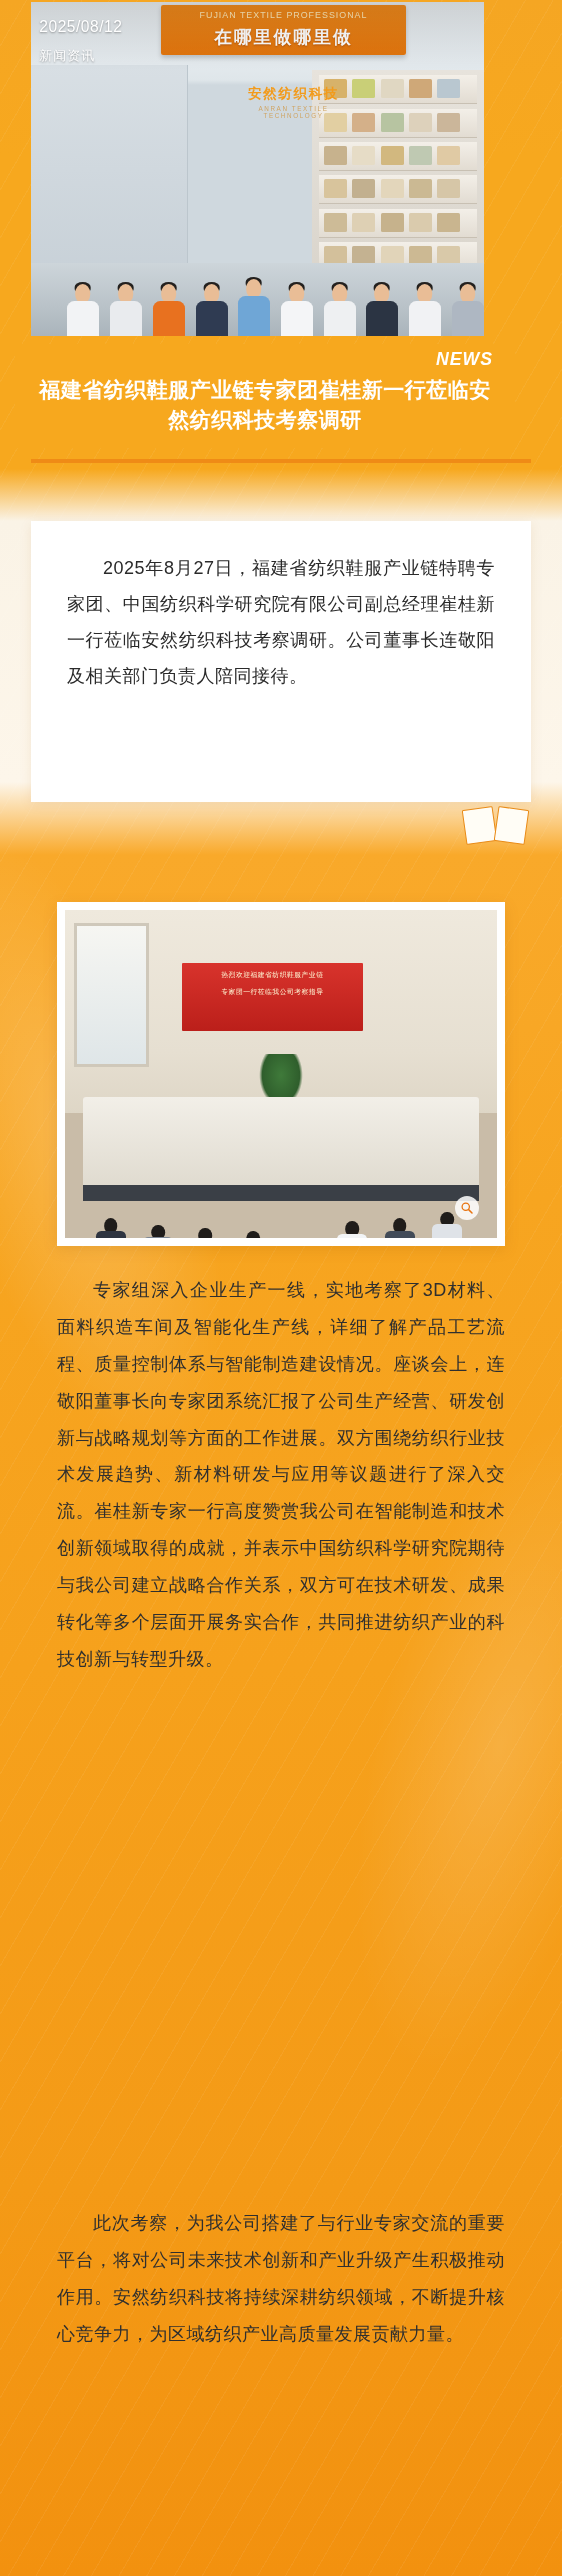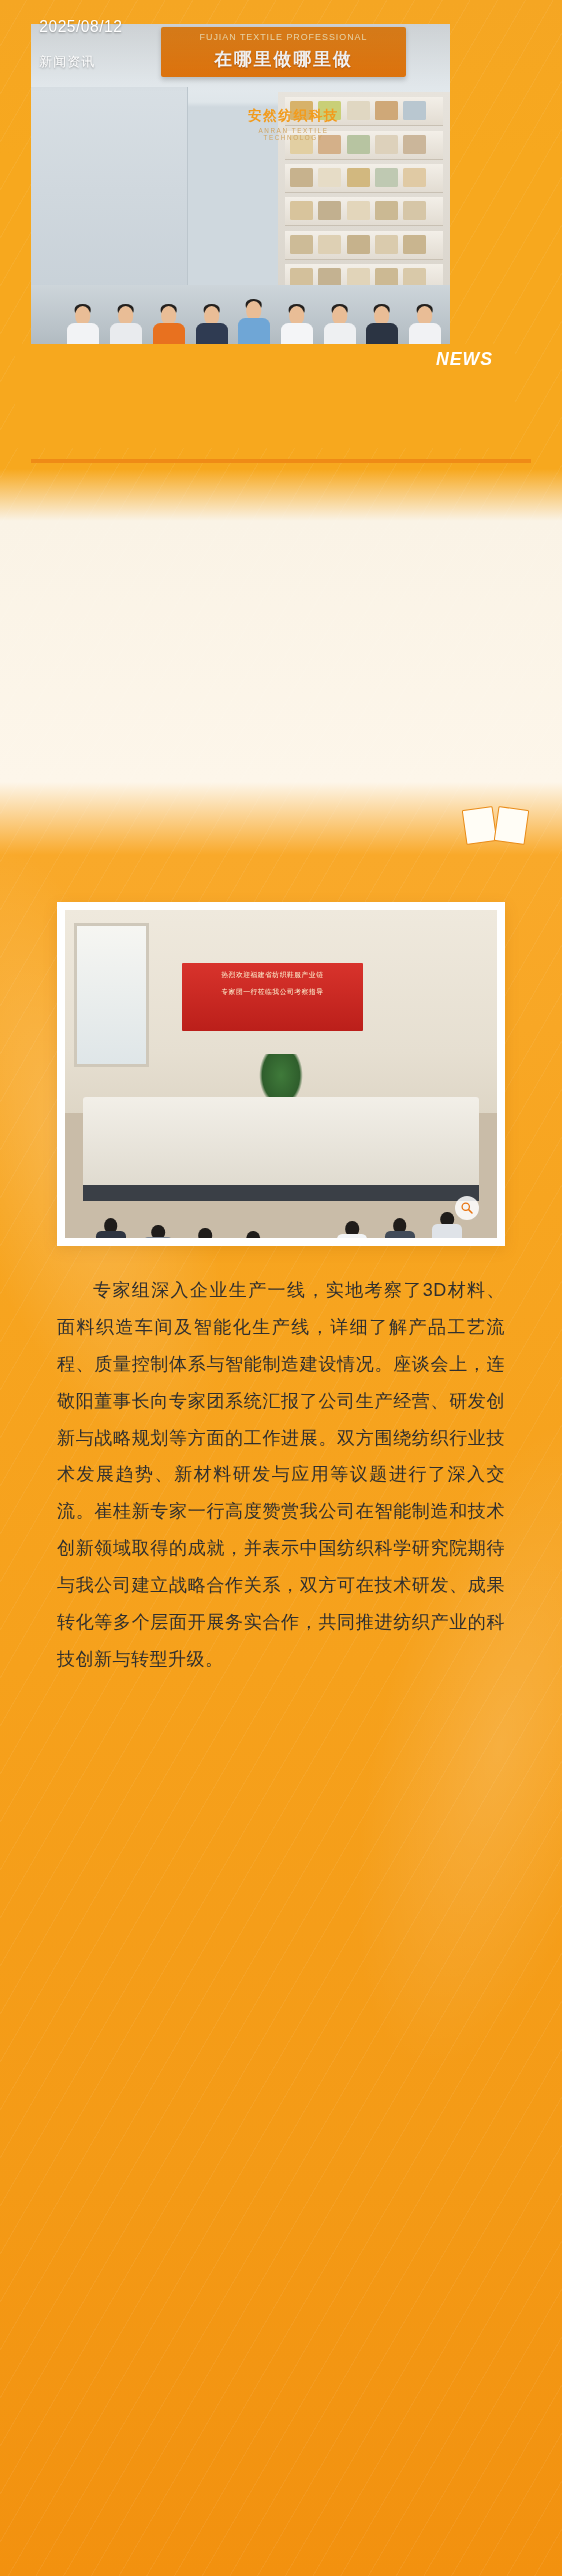--- a/index.html
+++ b/index.html
@@ -65,22 +65,22 @@
     height: 782px;
     background: radial-gradient(ellipse at center, rgba(255,255,255,0.16) 0%, rgba(255,255,255,0.0) 60%);
     transform: rotate(14deg);
     pointer-events: none;
   }
 
   
   .hero {
     position: absolute;
     left: 31px;
-    top: 24px;
-    width: 419px;
+    top: 2px;
+    width: 453px;
     height: 334px;
     overflow: hidden;
     background: #b9c3c9;
   }
   .hero-photo {
     position: absolute;
     inset: 0;
     
     background:
       
@@ -205,21 +205,21 @@
     z-index: 5;
   }
   .date-badge .d1 {
     font-size: 15.6px;
     letter-spacing: 0.5px;
     text-shadow: 0 1px 2.1px rgba(0,0,0,0.35);
     font-weight: 300;
   }
   .date-badge .d2 {
     font-size: 13px;
-    margin-top: 17px;
+    margin-top: 11px;
     letter-spacing: 1px;
     text-shadow: 0 1px 2.1px rgba(0,0,0,0.35);
   }
 
   
   .title-block {
     position: absolute;
     left: 15px;
     top: 344px;
     width: 500px;
@@ -524,23 +524,27 @@
     </div>
   </div>
 
   <div class="date-badge">
     <div class="d1">2025/08/12</div>
     <div class="d2">新闻资讯</div>
   </div>
 
   <div class="title-block">
     <div class="news-label">NEWS</div>
+    <div class="headline">福建省纺织鞋服产业链专家团崔桂新一行莅临安然纺织科技考察调研</div>
   </div>
   <div class="title-underline"></div>
 
+  <div class="card-1">
+    <div class="p">2025年8月27日，福建省纺织鞋服产业链特聘专家团、中国纺织科学研究院有限公司副总经理崔桂新一行莅临安然纺织科技考察调研。公司董事长连敬阳及相关部门负责人陪同接待。</div>
+  </div>
 
   <div class="book">
     <div class="pg l"></div>
     <div class="pg r"></div>
   </div>
 
   <div class="photo-card">
     <div class="photo-inner">
       <div class="mr-wall"></div>
       <div class="mr-window"></div>
@@ -584,14 +588,17 @@
           <line x1="16.5" y1="16.5" x2="23" y2="23" stroke="#e8730f" stroke-width="2.8" stroke-linecap="round"></line>
         </svg>
       </div>
     </div>
   </div>
 
   <div class="body-text" id="para-2">
     <p>专家组深入企业生产一线，实地考察了3D材料、面料织造车间及智能化生产线，详细了解产品工艺流程、质量控制体系与智能制造建设情况。座谈会上，连敬阳董事长向专家团系统汇报了公司生产经营、研发创新与战略规划等方面的工作进展。双方围绕纺织行业技术发展趋势、新材料研发与应用等议题进行了深入交流。崔桂新专家一行高度赞赏我公司在智能制造和技术创新领域取得的成就，并表示中国纺织科学研究院期待与我公司建立战略合作关系，双方可在技术研发、成果转化等多个层面开展务实合作，共同推进纺织产业的科技创新与转型升级。</p>
   </div>
 
+  <div class="body-text" id="para-3">
+    <p>此次考察，为我公司搭建了与行业专家交流的重要平台，将对公司未来技术创新和产业升级产生积极推动作用。安然纺织科技将持续深耕纺织领域，不断提升核心竞争力，为区域纺织产业高质量发展贡献力量。</p>
+  </div>
 </div>
 
 
 </body></html>

